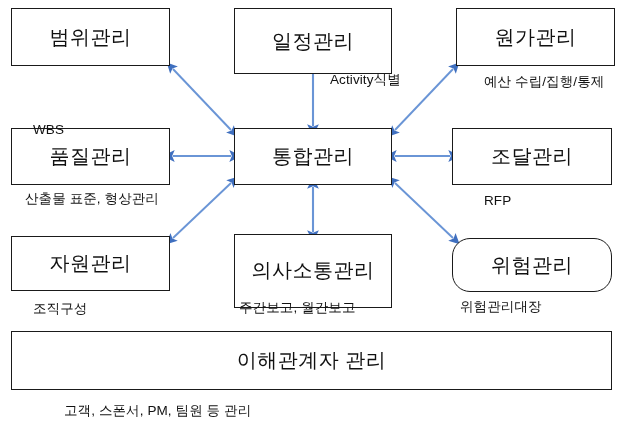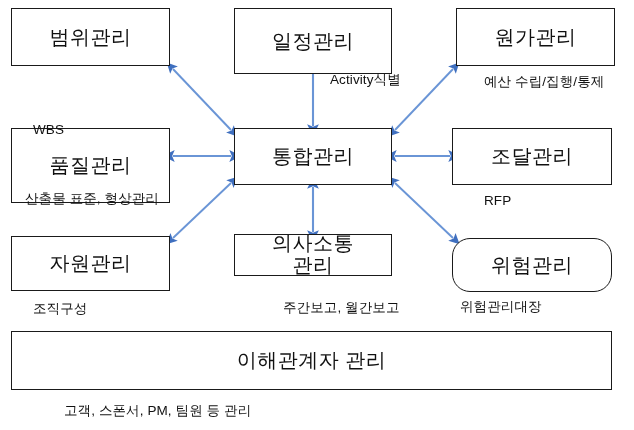--- a/index.html
+++ b/index.html
@@ -96,44 +96,44 @@
   <div class="node" style="left:234px; top:8px; width:158px; height:66px;">
     <span>일정관리</span>
   </div>
   <div class="caption" style="left:330px; top:72px;">Activity식별</div>
 
   <div class="node" style="left:456px; top:8px; width:159px; height:58px;">
     <span>원가관리</span>
   </div>
   <div class="caption" style="left:484px; top:74px;">예산 수립/집행/통제</div>
 
-  <div class="node" style="left:11px; top:128px; width:159px; height:75px;">
+  <div class="node" style="left:11px; top:128px; width:159px; height:57px;">
     <span>품질관리</span>
   </div>
   <div class="caption" style="left:25px; top:191px;">산출물 표준, 형상관리</div>
 
   <div class="node" style="left:234px; top:128px; width:158px; height:57px;">
     <span>통합관리</span>
   </div>
 
   <div class="node" style="left:452px; top:128px; width:160px; height:57px;align-items:center;">
     <span>조달관리</span>
   </div>
   <div class="caption" style="left:484px; top:193px;">RFP</div>
 
   <div class="node" style="left:11px; top:236px; width:159px; height:55px;">
     <span>자원관리</span>
   </div>
   <div class="caption" style="left:33px; top:301px;">조직구성</div>
 
-  <div class="node two-line" style="left:234px; top:234px; width:158px; height:42px; flex-direction:column;">
+  <div class="node two-line" style="left:234px; top:234px; width:158px; height:74px; flex-direction:row;">
     <span>의사소통</span>
     <span>관리</span>
   </div>
-  <div class="caption" style="left:239px; top:300px;margin-left:44px;">주간보고, 월간보고</div>
+  <div class="caption" style="left:239px; top:300px;">주간보고, 월간보고</div>
 
   <div class="node" style="left:452px; top:238px; width:160px; height:54px;border-radius:18px;">
     <span>위험관리</span>
   </div>
   <div class="caption" style="left:460px; top:299px;">위험관리대장</div>
 
   <div class="node" style="left:11px; top:331px; width:601px; height:59px;">
     <span>이해관계자 관리</span>
   </div>
   <div class="caption" style="left:16px; top:403px;margin-left:48px;">고객, 스폰서, PM, 팀원 등 관리</div>

